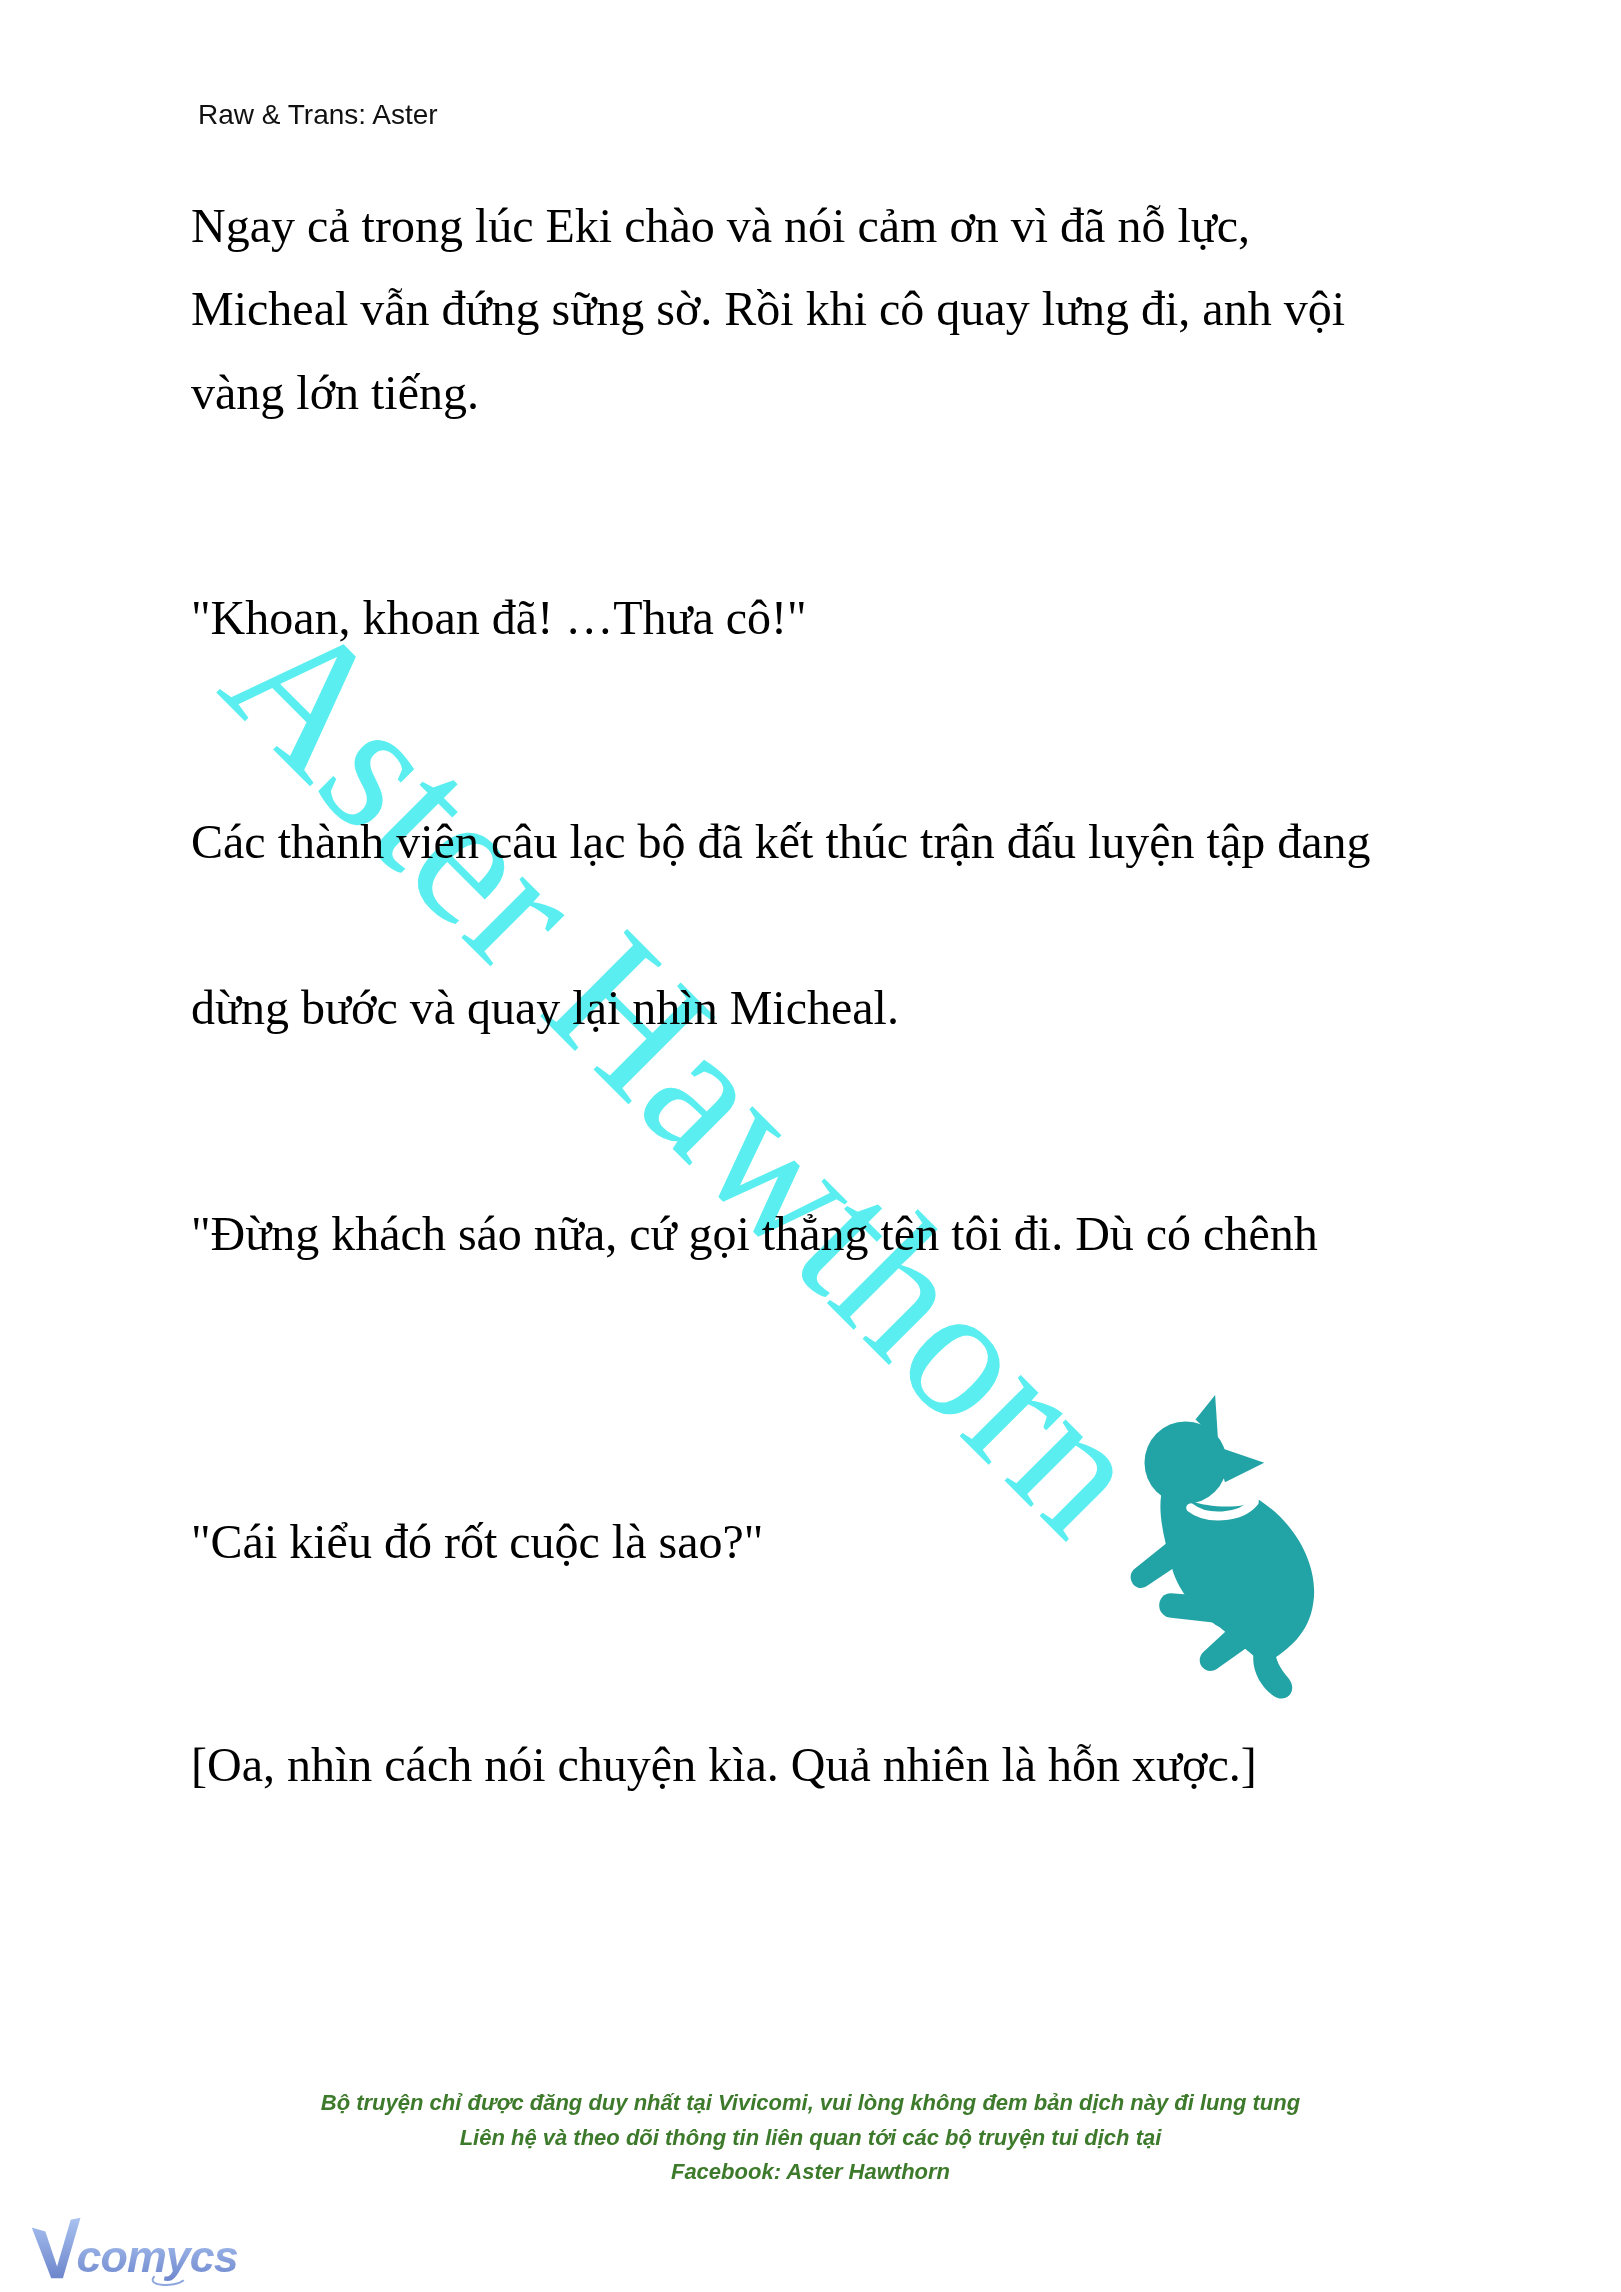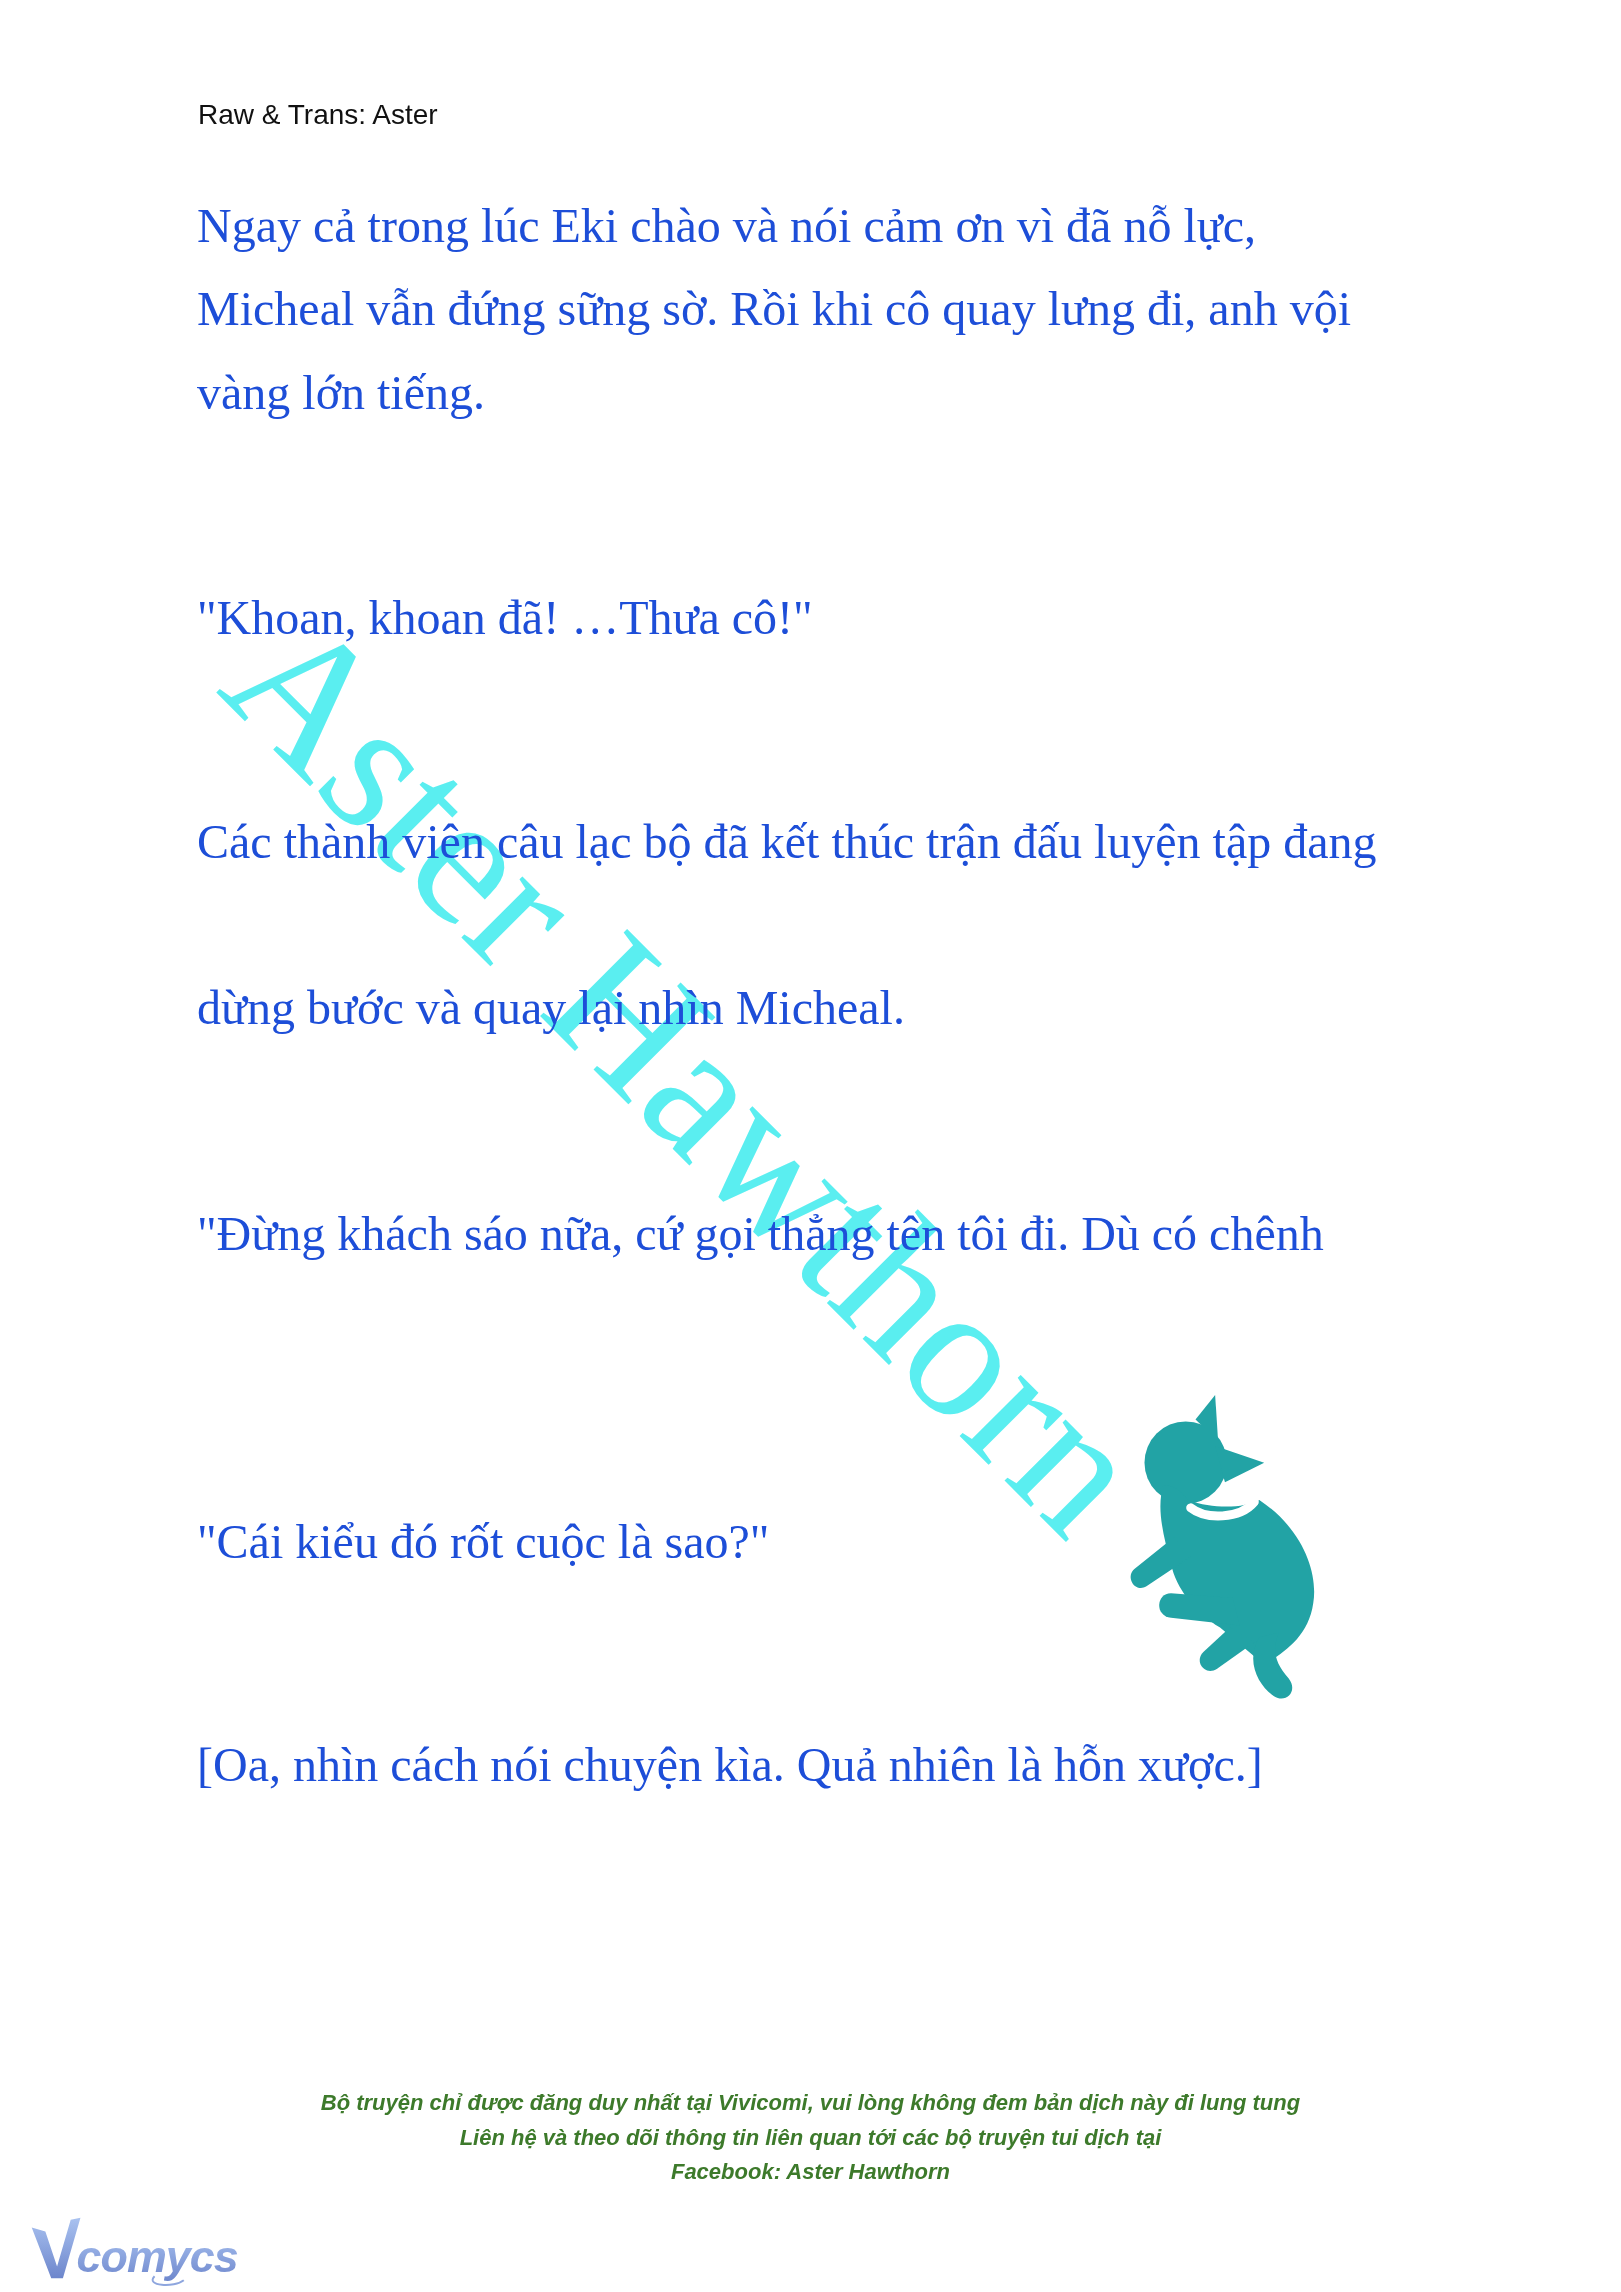--- a/index.html
+++ b/index.html
@@ -4,22 +4,22 @@
 <style>
   html, body { margin: 0; padding: 0; background: #ffffff; }
   body { width: 1621px; height: 2293px; position: relative; overflow: hidden; }
   .page { position: absolute; left: 0; top: 0; width: 1621px; height: 2293px; background: #fff; padding-left: 24px; }
   .header {
     position: absolute; left: 198px; top: 98px;
     font-family: "Liberation Sans", sans-serif; font-size: 28px; color: #111;
     line-height: 33px; white-space: nowrap;
   }
   .line {
-    position: absolute; left: 197px;
-    font-family: "Liberation Serif", serif; font-size: 48px; color: #1d4ed8;
+    position: absolute; left: 191px;
+    font-family: "Liberation Serif", serif; font-size: 48px; color: #000000;
     line-height: 55px; white-space: nowrap; z-index: 2;
   }
   .watermark {
     position: absolute; left: 686px; top: 1073px;
     transform: translate(-50%, -50%) rotate(45deg);
     font-family: "Liberation Serif", serif; font-size: 188px; color: #55eef0;
     white-space: nowrap; line-height: 1; z-index: 1; opacity: 0.97;
   }
   .cat { position: absolute; left: 1117px; top: 1392px; width: 211px; height: 314px; z-index: 3; }
   .footer {

